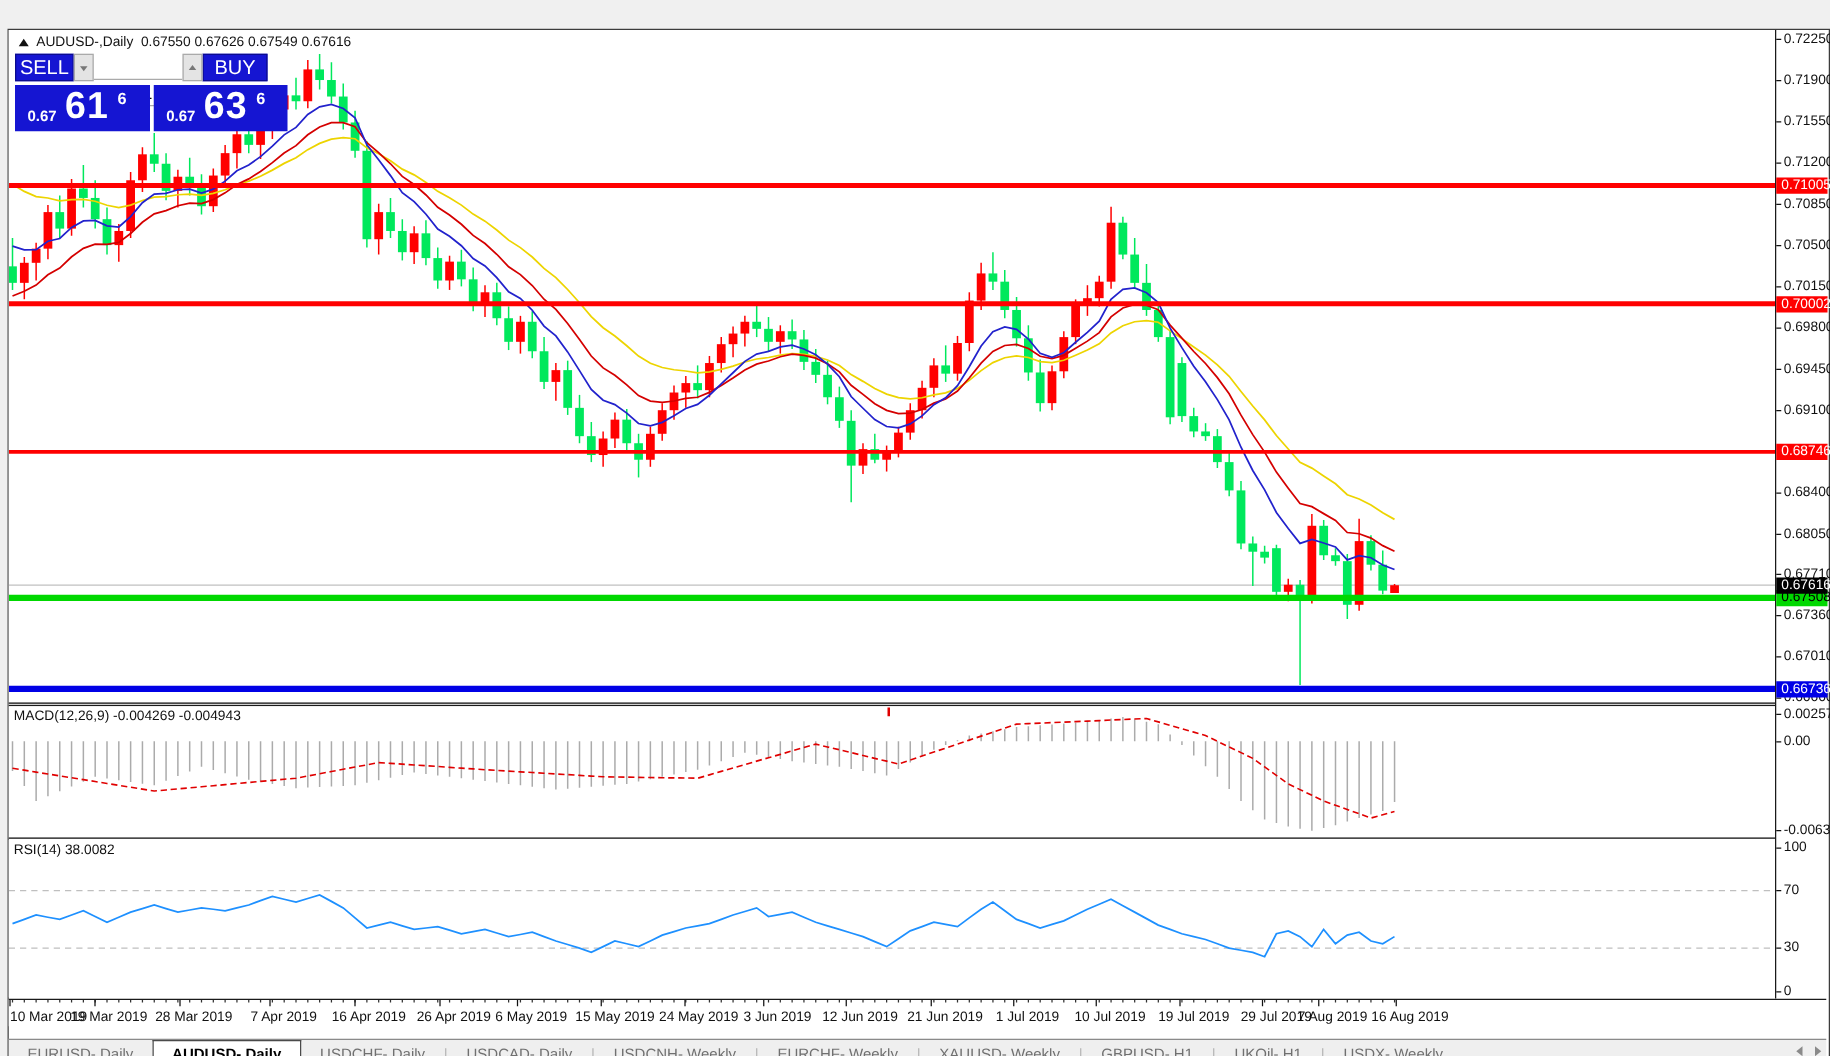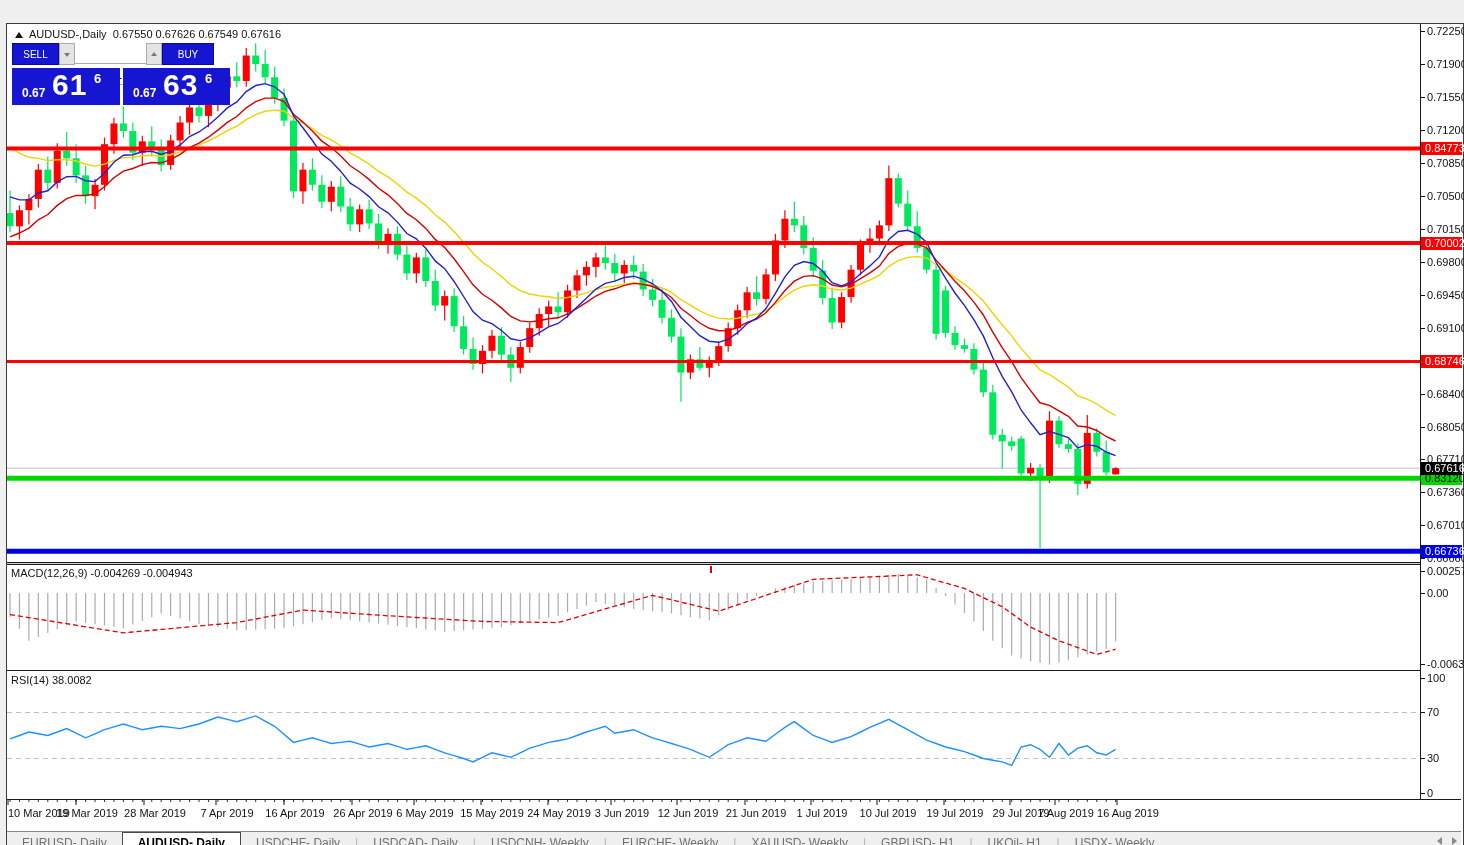--- a/index.html
+++ b/index.html
@@ -26,21 +26,21 @@
   .ytick-mark{position:absolute;left:0;width:4px;height:1px;background:#111;}
   .price-box{position:absolute;left:0;width:41px;height:13px;line-height:13px;padding-left:4px;box-sizing:border-box;font-size:11px;white-space:nowrap;}
   
   .ind-label{position:absolute;left:4px;top:2px;font-size:11px;color:#111;z-index:5;white-space:nowrap;}
   
   #ohlc-line{position:absolute;left:8px;top:4px;font-size:11px;color:#111;z-index:8;white-space:nowrap;}
   #ohlc-tri{display:inline-block;width:0;height:0;border-left:4px solid transparent;border-right:4px solid transparent;border-bottom:6px solid #111;margin-right:6px;}
   
   #trade-panel{position:absolute;left:5px;top:19px;width:222px;z-index:9;}
   .tp-row1{height:22px;display:flex;}
-  .tp-btn{background:#1515d2;color:#fff;font-size:10px;text-align:center;line-height:22px;border:1px solid #0b0b8e;box-sizing:border-box;cursor:pointer;}
+  .tp-btn{background:#1515d2;color:#fff;font-size:16px;text-align:center;line-height:22px;border:1px solid #0b0b8e;box-sizing:border-box;cursor:pointer;}
   #sell-btn{width:47px;}
   #buy-btn{width:52px;}
   .step-btn{width:16px;height:22px;background:#e4e4e4;border:1px solid #aaa;box-sizing:border-box;position:relative;cursor:pointer;}
   .step-btn i{position:absolute;left:4px;width:0;height:0;border-left:3px solid transparent;border-right:3px solid transparent;}
   .step-down i{top:9px;border-top:4px solid #777;}
   .step-up i{top:8px;border-bottom:4px solid #777;}
   #vol-input{width:71px;height:22px;border:1px solid #aaa;border-left:none;border-right:none;box-sizing:border-box;font-size:13px;text-align:right;padding-right:6px;font-family:"Liberation Sans",sans-serif;margin-top:20px;}
   .tp-row2{margin-top:3px;display:flex;}
   .quote-box{background:#1515d2;color:#fff;height:37px;position:relative;}
   #sell-quote{width:108px;margin-right:3px;}
@@ -523,24 +523,24 @@
           <div class="ytick-mark" style="top: 402.728px;"></div>
           <div class="ytick" style="top: 396.728px;">0.68050</div>
           <div class="ytick-mark" style="top: 434.804px;"></div>
           <div class="ytick" style="top: 428.804px;">0.67710</div>
           <div class="ytick-mark" style="top: 467.823px;"></div>
           <div class="ytick" style="top: 461.823px;">0.67360</div>
           <div class="ytick-mark" style="top: 500.842px;"></div>
           <div class="ytick" style="top: 494.842px;">0.67010</div>
           <div class="ytick-mark" style="top: 533.861px;"></div>
           <div class="ytick" style="top: 527.861px;">0.66660</div>
-          <div class="price-box" style="top: 117.953px; background: rgb(255, 0, 0); color: rgb(255, 255, 255);">0.84773</div>
+          <div class="price-box" style="top: 117.953px; background: rgb(255, 0, 0); color: rgb(255, 255, 255);">0.71005</div>
           <div class="price-box" style="top: 212.576px; background: rgb(255, 0, 0); color: rgb(255, 255, 255);">0.70002</div>
           <div class="price-box" style="top: 331.067px; background: rgb(255, 0, 0); color: rgb(255, 255, 255);">0.68746</div>
-          <div class="price-box" style="top: 447.86px; background: rgb(0, 216, 0); color: rgb(0, 0, 0);">0.83120</div>
+          <div class="price-box" style="top: 447.86px; background: rgb(0, 216, 0); color: rgb(0, 0, 0);">0.67508</div>
           <div class="price-box" style="top: 520.691px; background: rgb(0, 0, 230); color: rgb(255, 255, 255);">0.66736</div>
           <div class="price-box" style="top: 437.672px; background: rgb(0, 0, 0); color: rgb(255, 255, 255);">0.67616</div>
           <div class="ytick" style="top: 540.5px;">0.002574</div>
           <div class="ytick-mark" style="top: 546.5px;"></div>
           <div class="ytick" style="top: 562.5px;">0.00</div>
           <div class="ytick-mark" style="top: 568.5px;"></div>
           <div class="ytick" style="top: 633.5px;">-0.006326</div>
           <div class="ytick-mark" style="top: 639.5px;"></div>
           <div class="ytick" style="top: 647.5px;">100</div>
           <div class="ytick-mark" style="top: 653.5px;"></div>

